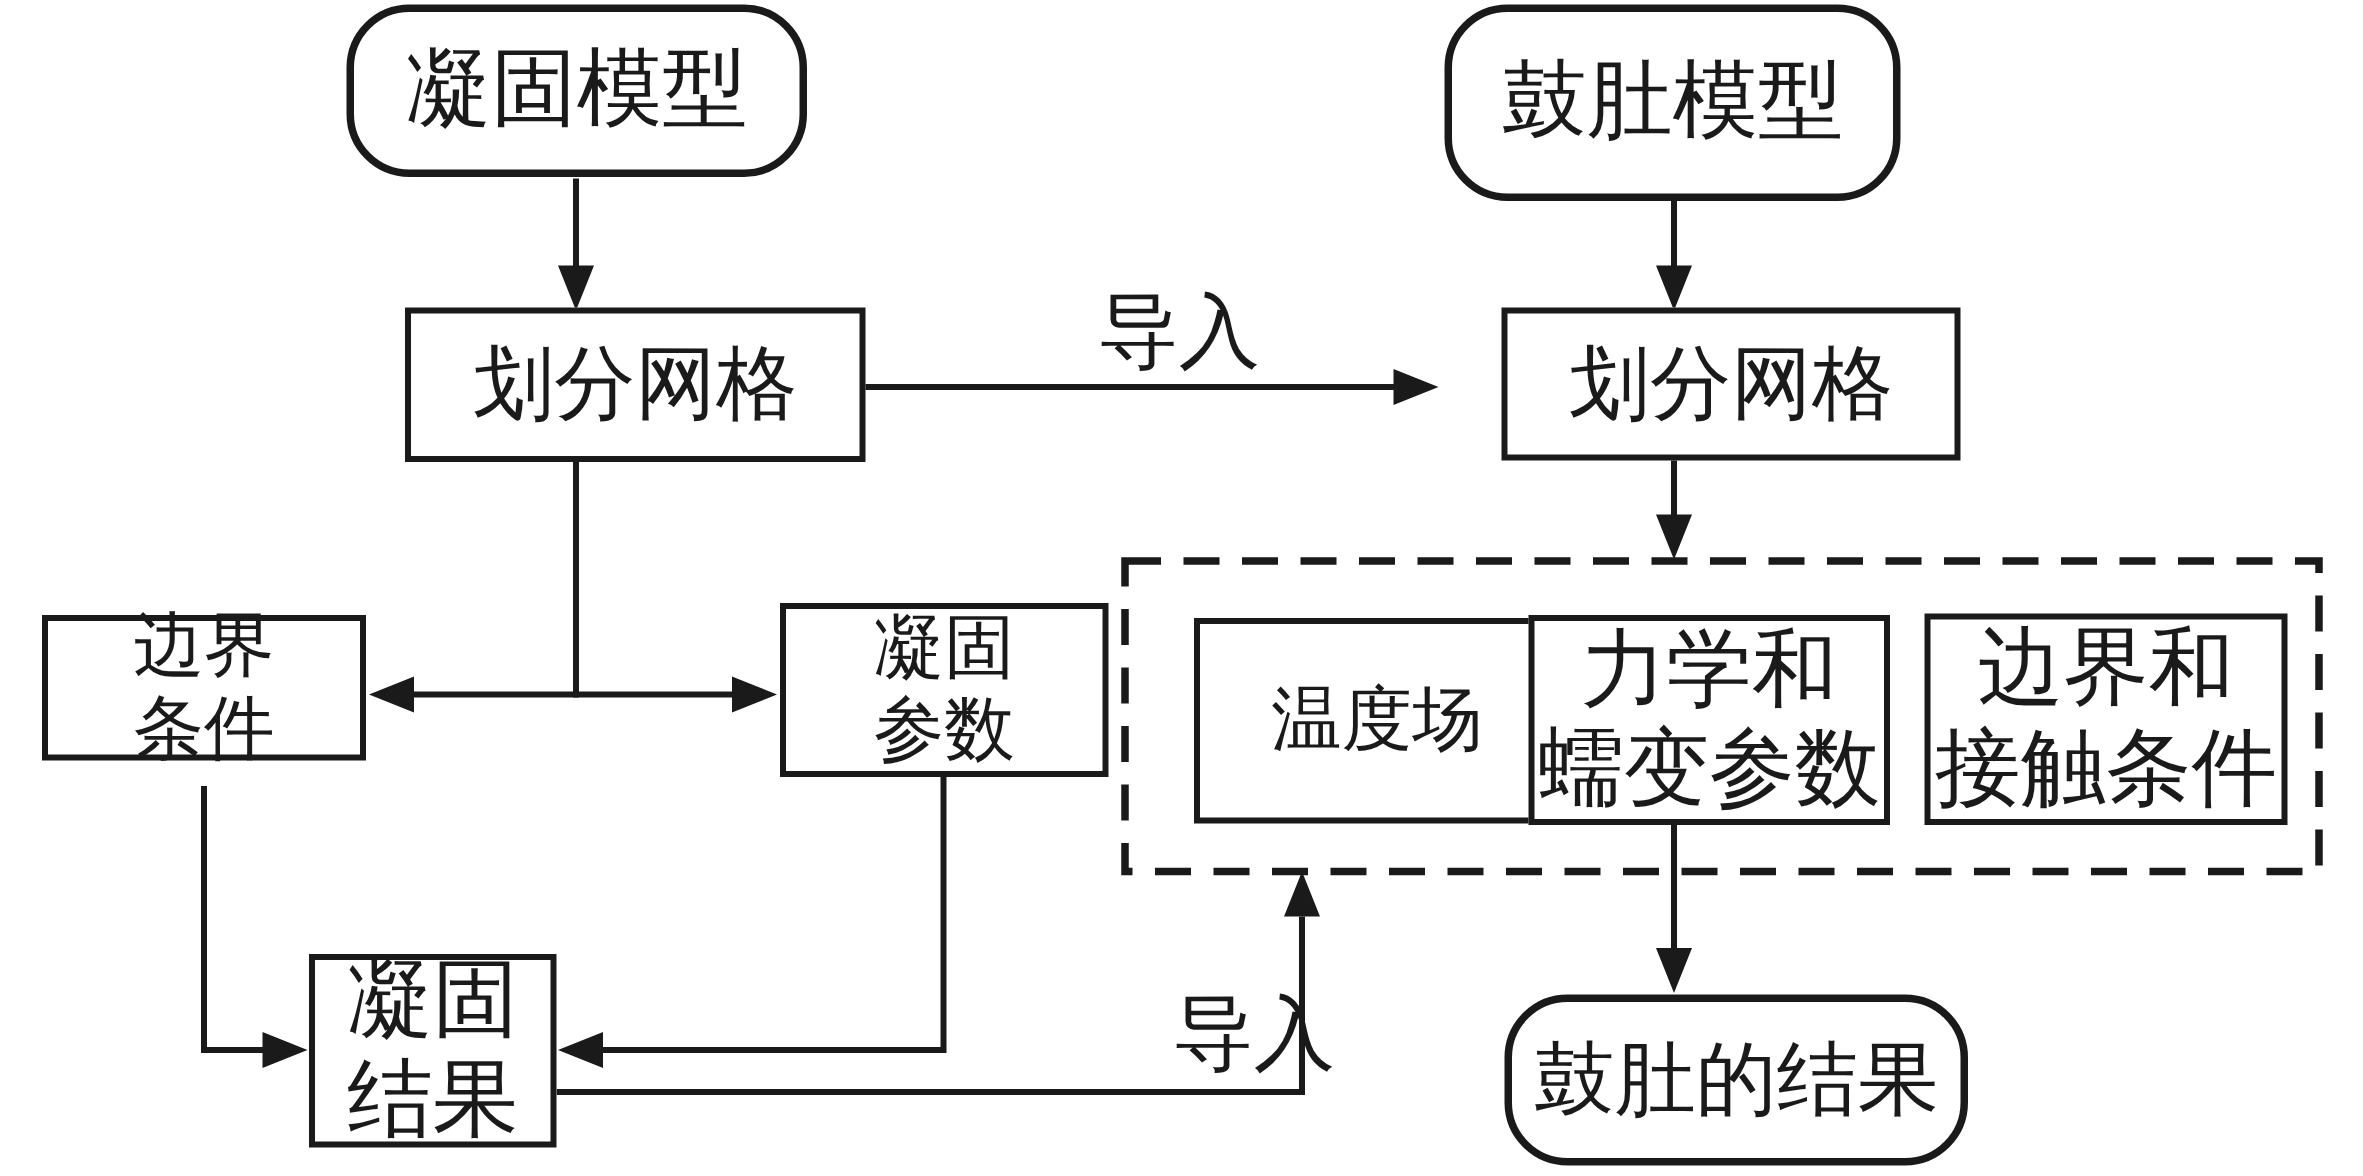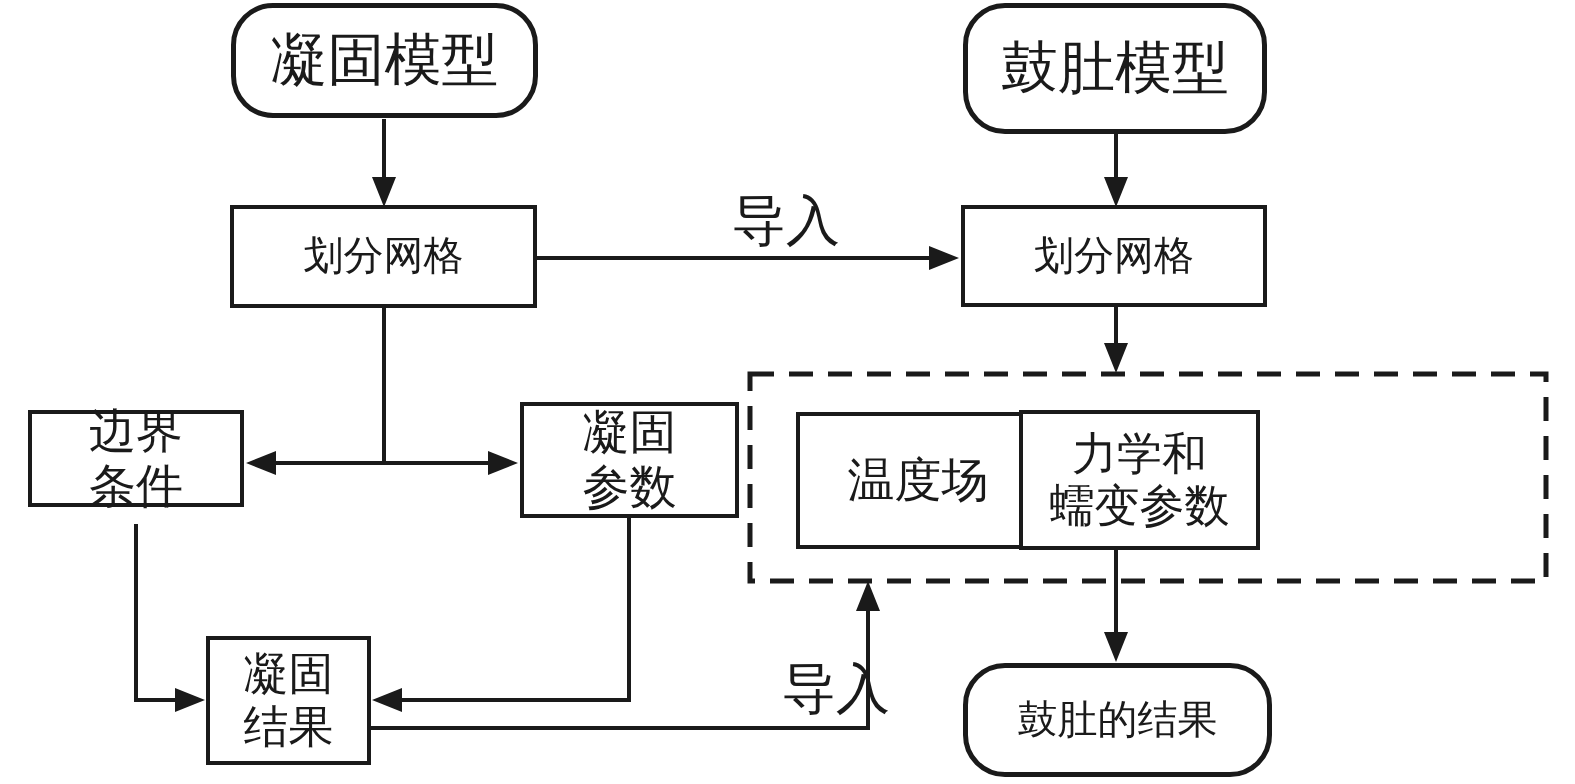--- a/index.html
+++ b/index.html
@@ -33,23 +33,23 @@
     justify-content: center;
     text-align: center;
     line-height: 1.16;
     white-space: nowrap;
   }
   .rounded {
     border-radius: 42px;
     border-width: 5px;
   }
   .fs-xl { font-size: 57px; }
-  .fs-lg { font-size: 40px; }
+  .fs-lg { font-size: 54px; margin-left: 40px; }
   .fs-md { font-size: 47px; }
-  .fs-sm { font-size: 45px; }
+  .fs-sm { font-size: 57px; }
 
   
   #n-solid-model   { left: 231px;  top: 3px;   width: 307px; height: 115px; }
   #n-bulge-model   { left: 963px;  top: 3px;   width: 304px; height: 131px; }
   #n-mesh-left     { left: 230px;  top: 205px; width: 307px; height: 103px; }
   #n-mesh-right    { left: 961px;  top: 205px; width: 306px; height: 102px; }
   #n-bound-cond    { left: 28px;   top: 410px; width: 216px; height: 97px; }
   #n-solid-params  { left: 520px;  top: 402px; width: 219px; height: 116px; }
   #n-temp-field    { left: 796px;  top: 412px; width: 244px; height: 137px; }
   #n-mech-creep    { left: 1019px; top: 410px; width: 241px; height: 140px; }
@@ -140,20 +140,24 @@
 
   <div class="node fs-md" id="n-temp-field">
     <span>温度场</span>
   </div>
 
   <div class="node fs-sm" id="n-mech-creep">
     <span>力学和</span>
     <span>蠕变参数</span>
   </div>
 
+  <div class="node fs-sm" id="n-bound-contact">
+    <span>边界和</span>
+    <span>接触条件</span>
+  </div>
 
   <div class="node fs-sm" id="n-solid-result">
     <span>凝固</span>
     <span>结果</span>
   </div>
 
   <div class="node rounded fs-lg" id="n-bulge-result">
     <span>鼓肚的结果</span>
   </div>
 

